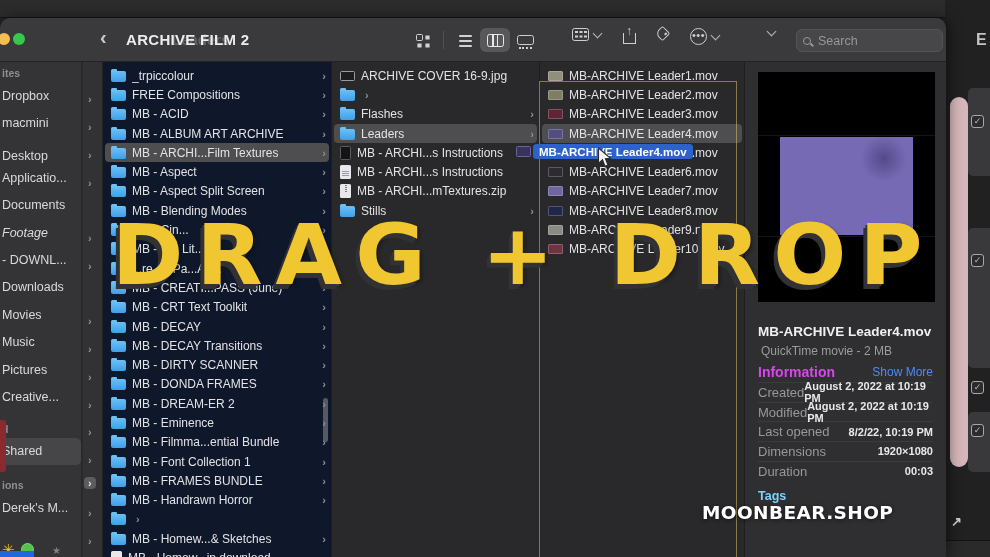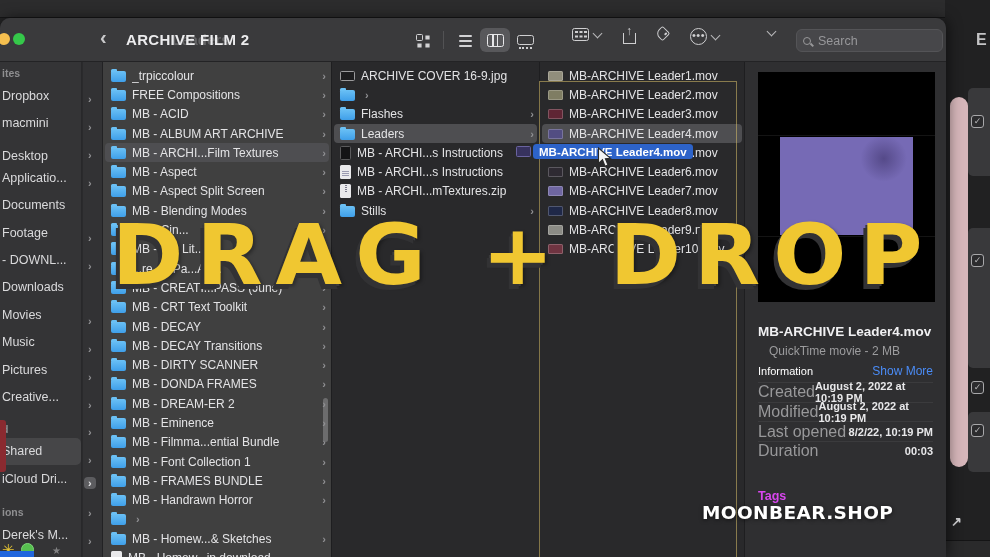--- a/index.html
+++ b/index.html
@@ -72,21 +72,21 @@
   .red-sliver{position:absolute;left:0;top:358px;width:6px;height:52px;background:#8a2a30;border-radius:0 3px 3px 0;}
   .sb-tags{position:absolute;left:0;bottom:-4px;height:20px;width:82px;}
   .tag-star{position:absolute;left:2px;top:0;color:#e7c634;font-size:15px;}
   .tag-green{position:absolute;left:21px;top:2px;width:13px;height:13px;border-radius:50%;background:#56bf4f;border:1px solid #7fd87a;}
   .tag-graystar{position:absolute;left:52px;top:4px;color:#808082;font-size:10px;}
   .blue-corner{position:absolute;left:0;bottom:0;width:34px;height:6px;background:#2166dd;}
   .chevstrip{position:absolute;left:83px;top:0;width:20px;bottom:0;background:#323234;border-right:1px solid #222224;}
   .strip-chev{position:absolute;left:5px;color:#909093;font-size:11px;font-weight:bold;}
   .strip-chev.hl{left:1px;background:#5c5c5f;border-radius:4px;padding:0 4px;color:#e2e2e4;}
   .col{position:absolute;top:0;bottom:0;padding-top:4px;overflow:hidden;}
-  .col1{left:103px;width:229px;background:#404040;border-right:1px solid #1e1e20;}
+  .col1{left:103px;width:229px;background:#0f172a;border-right:1px solid #1e1e20;}
   .col2{left:332px;width:208px;background:#29292b;border-right:1px solid #1e1e20;}
   .col3{left:540px;width:205px;background:#29292b;border-right:1px solid #1e1e20;}
   .row{height:19.3px;display:flex;align-items:center;padding:0 5px 0 8px;color:#e3e3e5;font-size:12px;white-space:nowrap;}
   .row.sel{background:#4e4e51;border-radius:4px;margin:0 2px;padding:0 3px 0 6px;}
   .row .lbl{overflow:hidden;flex:1 1 auto;}
   .row .rchev{color:#909093;font-size:11px;font-weight:bold;flex:0 0 auto;margin-left:4px;}
   .icn{flex:0 0 auto;margin-right:6px;position:relative;}
   .icn.folder{width:15px;height:11px;border-radius:1.5px 2px 2px 2px;background:linear-gradient(#6ac0f5,#3f9fe9);margin-top:1px;}
   .icn.folder::before{content:"";position:absolute;left:0;top:-2px;width:6px;height:3px;border-radius:1.5px 1px 0 0;background:#6ac0f5;}
   .icn.image{width:15px;height:10px;background:#1d1d1f;border:1px solid #9a9a9c;border-radius:1.5px;}
@@ -102,29 +102,29 @@
   
   .drop-outline{position:absolute;left:539px;top:63px;width:198px;height:483px;
     border:1px solid rgba(216,192,106,.55);pointer-events:none;z-index:5;}
   
   .preview{position:absolute;left:745px;top:0;width:201px;bottom:0;background:#2f2f31;}
   .thumb{position:absolute;left:13px;top:10px;width:177px;height:230px;background:#000;}
   .thumb .frameline{position:absolute;left:0;right:0;height:1px;background:#141414;}
   .thumb .purple{position:absolute;left:22px;top:65px;width:133px;height:98px;background:#766ab5;
     background-image:radial-gradient(circle at 78% 22%,rgba(35,25,70,.4),rgba(35,25,70,0) 18%);}
   .pv-name{position:absolute;left:13px;top:262px;color:#f0f0f2;font-size:13.5px;font-weight:bold;}
-  .pv-kind{position:absolute;left:24px;top:282px;color:#9c9c9e;font-size:12px;}
+  .pv-kind{position:absolute;left:16px;top:282px;color:#9c9c9e;font-size:12px;}
   .pv-info-head{position:absolute;left:13px;top:302px;width:175px;display:flex;justify-content:space-between;align-items:center;}
-  .pv-info-label{color:#ffffff;font-size:11px;font-weight:normal;}
+  .pv-info-label{color:#d946ef;font-size:14px;font-weight:bold;}
   .pv-showmore{color:#4a8cf7;font-size:12px;}
   .pv-rows{position:absolute;left:13px;top:320px;width:175px;}
   .pv-row{height:19.7px;display:flex;justify-content:space-between;align-items:center;border-top:1px solid #3b3b3d;}
-  .pv-row .k{color:#98989a;font-size:16px;}
+  .pv-row .k{color:#98989a;font-size:13px;}
   .pv-row .v{color:#e8e8ea;font-size:11px;font-weight:bold;}
-  .pv-tags{position:absolute;left:13px;top:427px;color:#d946ef;font-size:12.5px;font-weight:bold;}
+  .pv-tags{position:absolute;left:13px;top:427px;color:#7dd3fc;font-size:12.5px;font-weight:bold;}
   
   .drag-ghost{position:absolute;left:516px;top:144px;display:flex;align-items:center;z-index:40;}
   .ghost-icn{width:15px;height:11px;border-radius:1.5px;background:#37325e;border:1px solid #6a63a0;margin-right:2px;}
   .ghost-pill{background:#2d63c9;border-radius:3.5px;padding:1.5px 6px;color:#fff;font-size:11.5px;font-weight:bold;white-space:nowrap;}
   .cursor{position:absolute;left:597px;top:147px;z-index:60;}
   
   .headline{position:absolute;left:112px;top:212px;z-index:30;font-family:"DejaVu Sans",sans-serif;
     font-weight:bold;font-size:86px;line-height:86px;letter-spacing:13px;color:#f0c731;white-space:nowrap;
     text-shadow:-4px 5px 0 #323234,-2px 2px 0 #3a3a3c,2px 2px 4px rgba(0,0,0,.35);transform:scaleY(.98);}
   .brand{position:absolute;left:702px;top:502px;z-index:30;font-family:"DejaVu Sans",sans-serif;
@@ -212,21 +212,21 @@
             <div class="sb-item">
               <div style="display: inline; margin-top: 12px;">Desktop</div>
             </div>
             <div class="sb-item">
               <div style="display: inline;">Applicatio...</div>
             </div>
             <div class="sb-item">
               <div style="display: inline;">Documents</div>
             </div>
             <div class="sb-item">
-              <div style="display: inline;">Footage</div>
+              <div style="display: inline; font-style: italic;">Footage</div>
             </div>
             <div class="sb-item">
               <div style="display: inline;">- DOWNL...</div>
             </div>
             <div class="sb-item">
               <div style="display: inline; text-align: right;">Downloads</div>
             </div>
             <div class="sb-item">
               <div style="display: inline;">Movies</div>
             </div>
@@ -235,23 +235,20 @@
             </div>
             <div class="sb-item">
               <div style="display: inline; text-align: right;">Pictures</div>
             </div>
             <div class="sb-item">
               <div style="display: inline;">Creative...</div>
             </div>
             <div class="sb-header gap1">d</div>
             <div class="sb-item hl">
               <div style="display: inline;">Shared</div>
-            </div>
-            <div class="sb-item">
-              <div style="display: inline;">iCloud Dri...</div>
             </div>
             <div class="sb-header gap2">ions</div>
             <div class="sb-item">
               <div style="display: inline;">Derek's M...</div>
             </div>
           </div>
         <div class="sb-tags">
           <span class="tag-star">✳</span>
           <span class="tag-green"></span>
           <span class="tag-graystar">★</span>
@@ -511,20 +508,24 @@
             </div>
             <div class="pv-row">
               <div class="k">Modified</div>
               <div class="v">August 2, 2022 at 10:19 PM</div>
             </div>
             <div class="pv-row">
               <div class="k">Last opened</div>
               <div class="v">8/2/22, 10:19 PM</div>
             </div>
             <div class="pv-row">
+              <div class="k">Dimensions</div>
+              <div class="v">1920×1080</div>
+            </div>
+            <div class="pv-row">
               <div class="k">Duration</div>
               <div class="v">00:03</div>
             </div>
           </div>
         <div class="pv-tags">Tags</div>
       </div>
 
       <div class="drop-outline" style="top:19px;height:483px;"></div>
     </div>
   </div>

